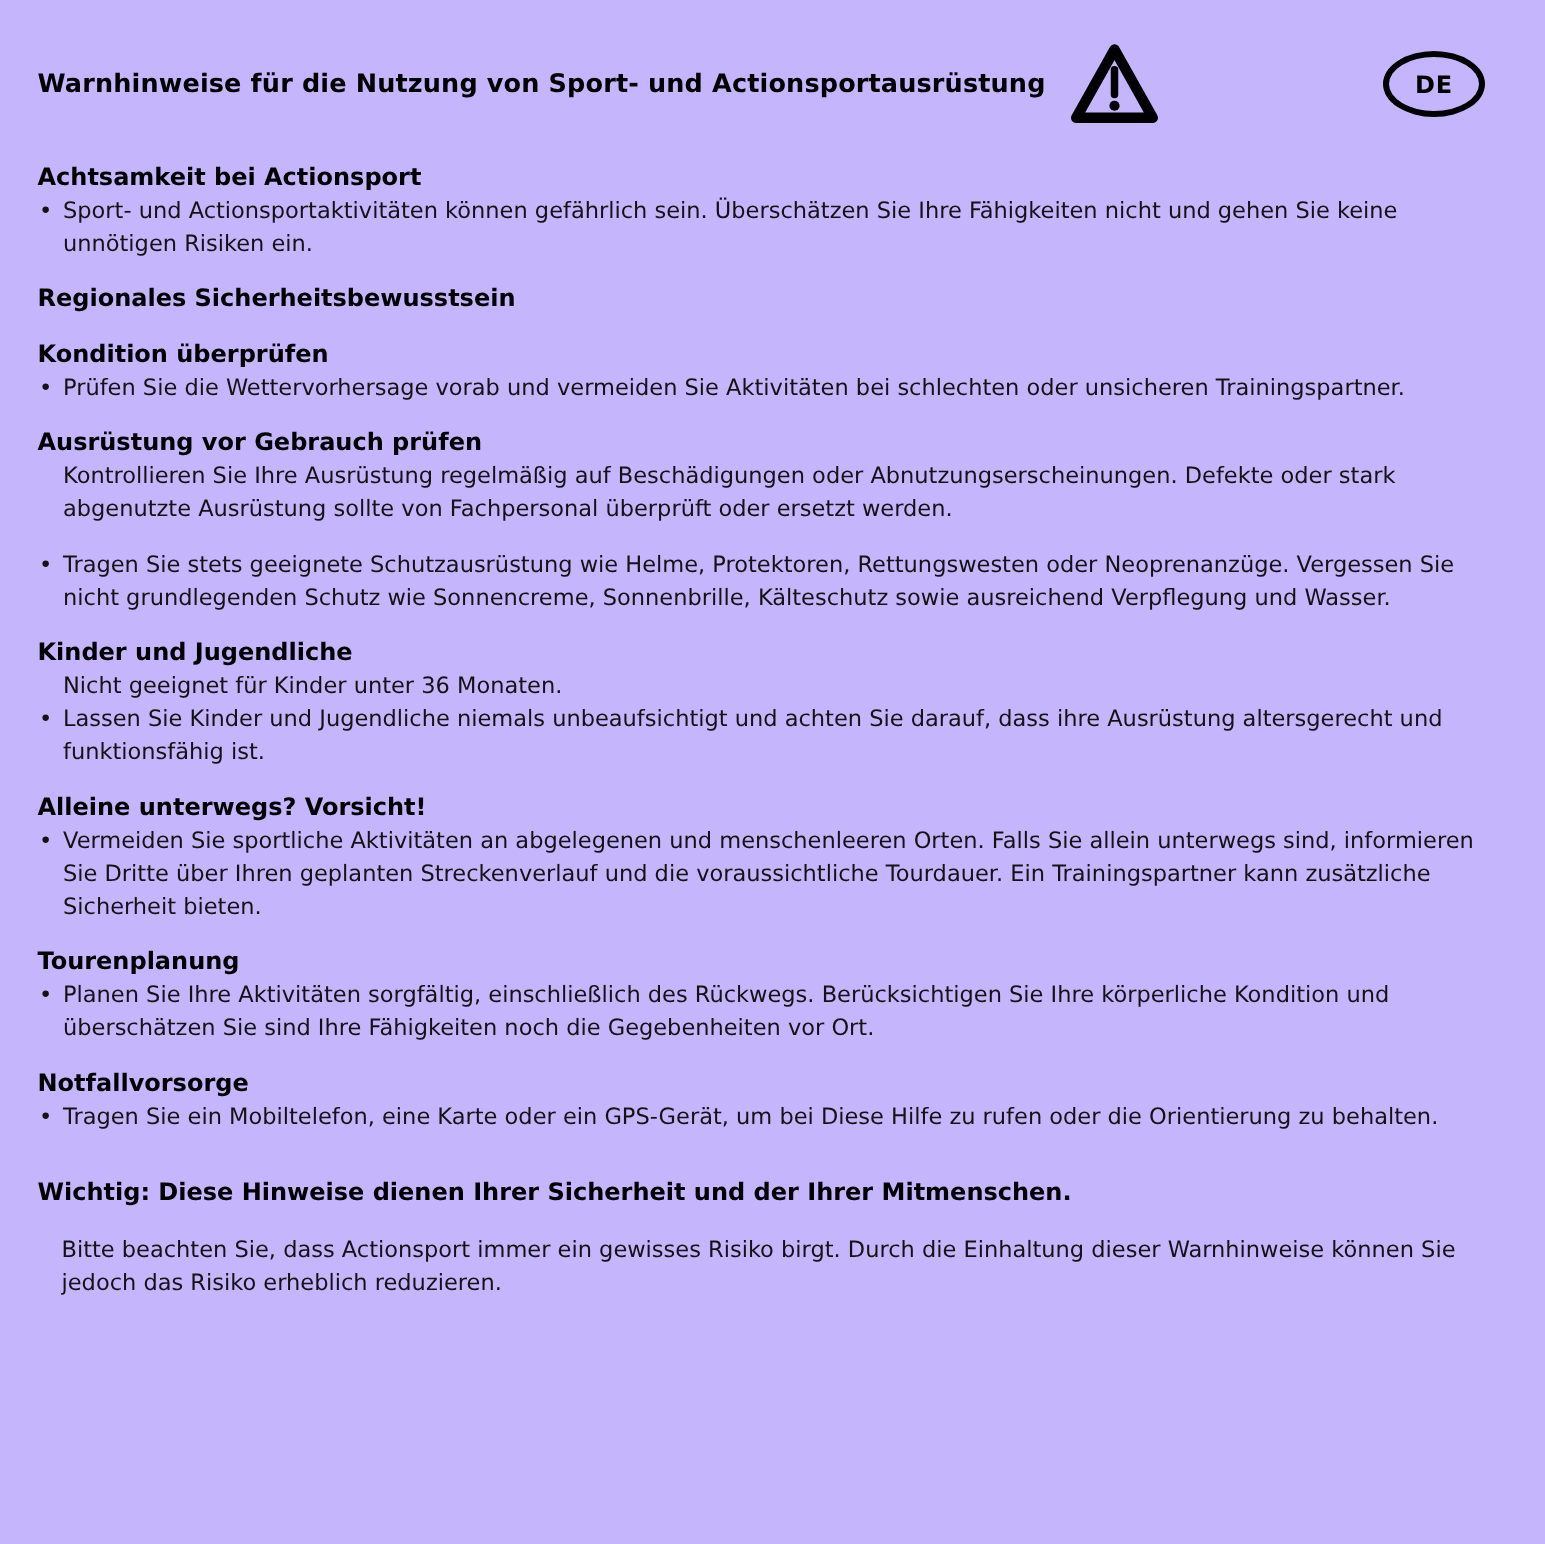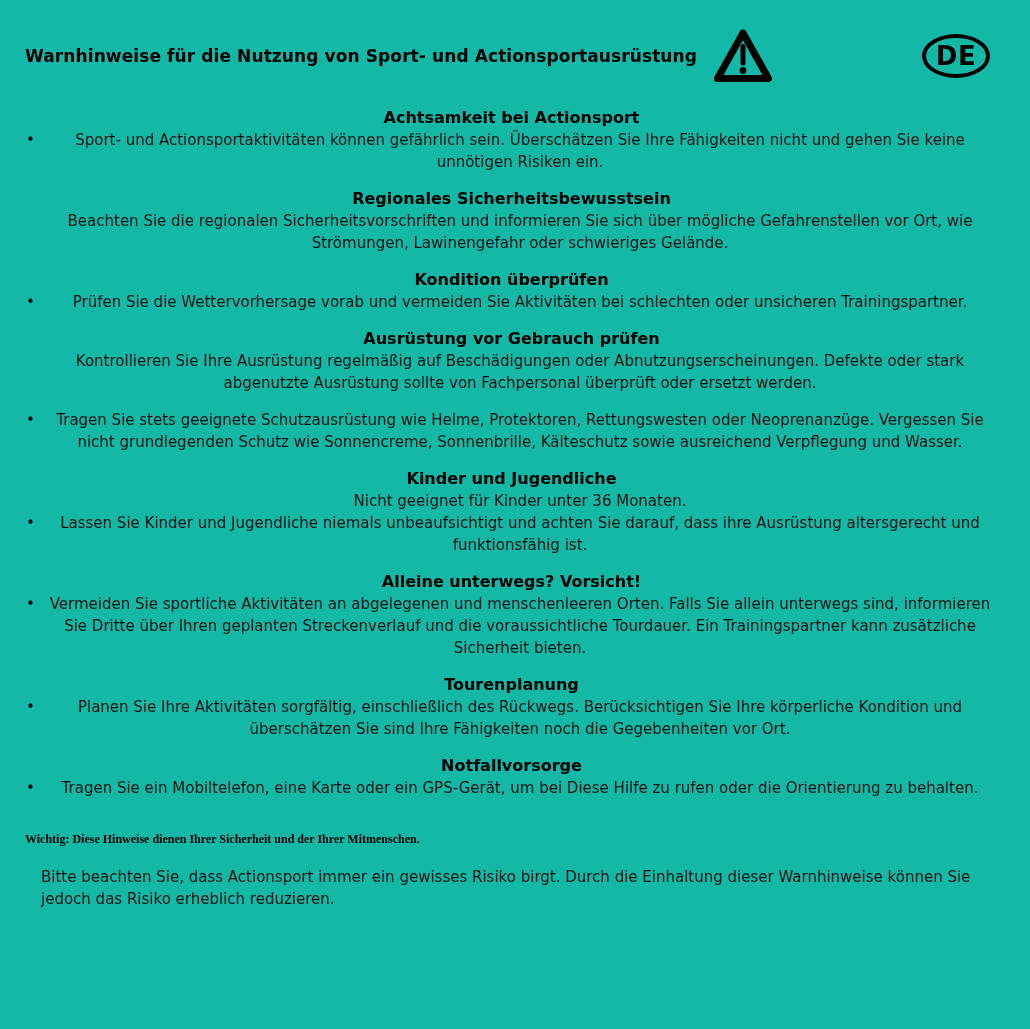--- a/index.html
+++ b/index.html
@@ -10,21 +10,21 @@
     color: #131313;
     font-family: "DejaVu Sans", "Liberation Sans", sans-serif;
   }
   .page {
     position: relative;
     width: 1030px;
     height: 1029px;
     box-sizing: border-box;
     padding: 26px 32px 0 25px;
     overflow: hidden;
-    background: #14b8a6;
+    background: #c4b5fd;
   }
   
   .doc-header {
     display: flex;
     align-items: center;
     margin-bottom: 21px;
   }
   .doc-title {
     margin: 0;
     font-size: 17px;
@@ -42,27 +42,27 @@
     margin-left: auto;
     margin-right: 8px;
     flex: none;
     width: 60px;
     height: 36px;
     border: 4px solid #000000;
     border-radius: 50%;
     display: flex;
     align-items: center;
     justify-content: center;
-    font-size: 26px;
+    font-size: 16px;
     font-weight: bold;
     color: #000000;
     letter-spacing: 0.5px;
   }
   
-  .section { margin: 0 0 15px 0; text-align: center; }
+  .section { margin: 0 0 15px 0; }
   .section-heading {
     margin: 0;
     font-size: 16px;
     font-weight: bold;
     color: #000000;
     line-height: 22px;
   }
   .items {
     list-style: none;
     margin: 0;
@@ -77,25 +77,24 @@
   .item .bullet {
     position: absolute;
     left: 1px;
     top: 0;
     font-size: 15px;
   }
   
   .doc-footer { margin-top: 29px; }
   .footer-important {
     margin: 0;
-    font-size: 12px;
-    font-weight: bold;
-    color: #000000;
-    line-height: 22px;
-    font-family: Liberation Serif, serif;
+    font-size: 16px;
+    font-weight: bold;
+    color: #000000;
+    line-height: 22px;
   }
   .footer-note {
     margin: 16px;
     font-size: 15px;
     line-height: 22px;
   }
 </style>
 </head>
 <body>
 
@@ -121,26 +120,20 @@
     <ul class="items">
   <li class="item">
     <span class="bullet">•</span>
     <span class="item-text">Sport- und Actionsportaktivitäten können gefährlich sein. Überschätzen Sie Ihre Fähigkeiten nicht und gehen Sie keine unnötigen Risiken ein.</span>
   </li>
 </ul>
   </section>
 
   <section class="section">
     <h2 class="section-heading">Regionales Sicherheitsbewusstsein</h2>
-    <ul class="items">
-  <li class="item no-bullet">
-    
-    <span class="item-text">Beachten Sie die regionalen Sicherheitsvorschriften und informieren Sie sich über mögliche Gefahrenstellen vor Ort, wie Strömungen, Lawinengefahr oder schwieriges Gelände.</span>
-  </li>
-</ul>
   </section>
 
   <section class="section">
     <h2 class="section-heading">Kondition überprüfen</h2>
     <ul class="items">
   <li class="item">
     <span class="bullet">•</span>
     <span class="item-text">Prüfen Sie die Wettervorhersage vorab und vermeiden Sie Aktivitäten bei schlechten oder unsicheren Trainingspartner.</span>
   </li>
 </ul>

